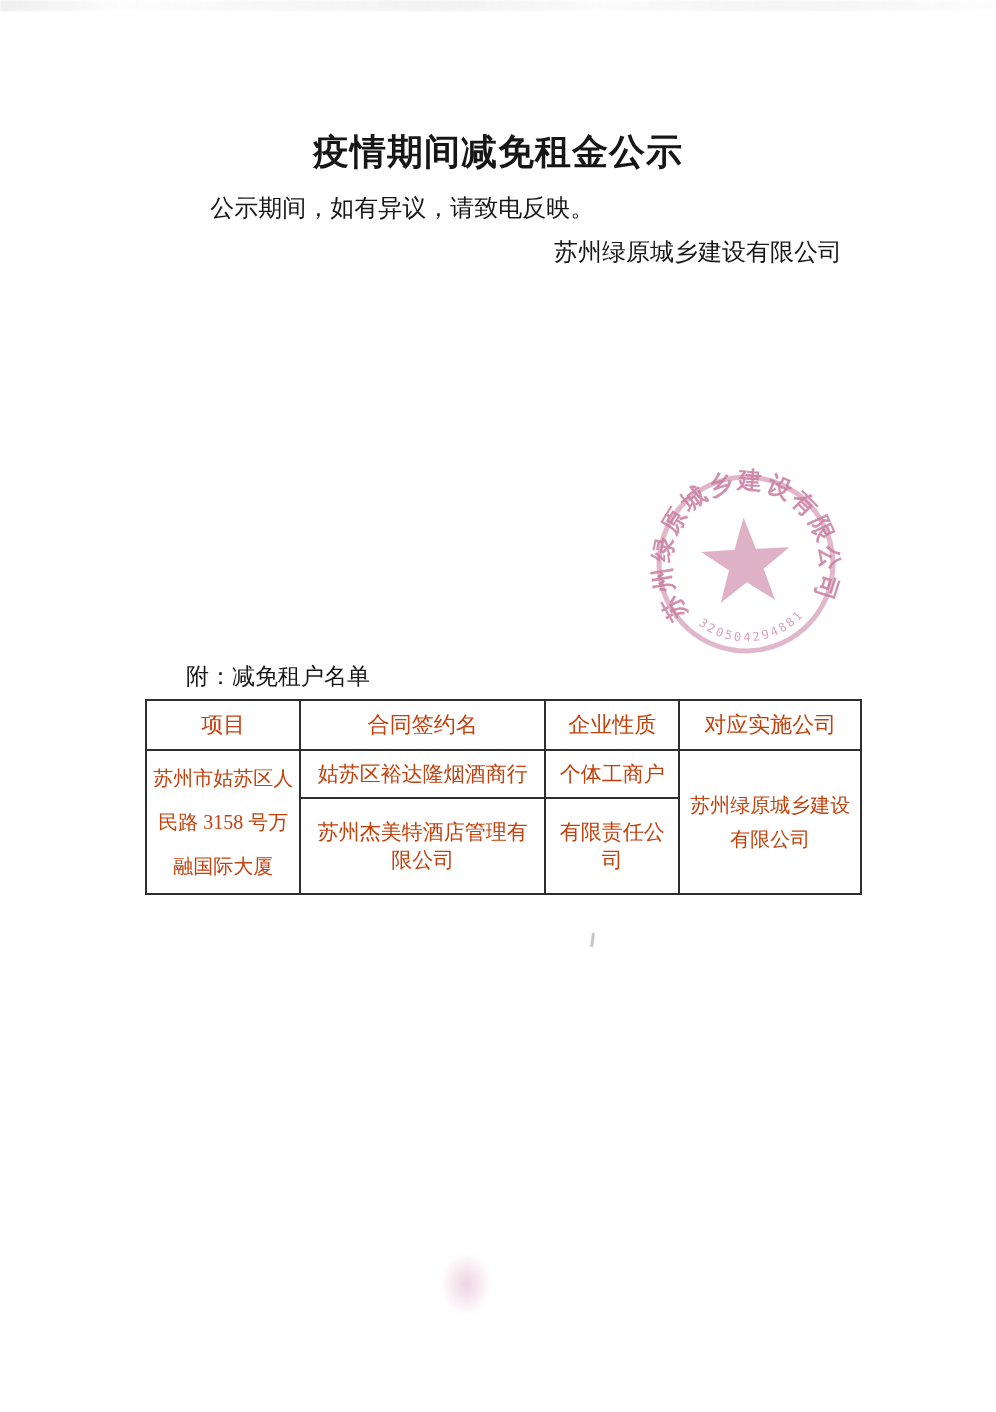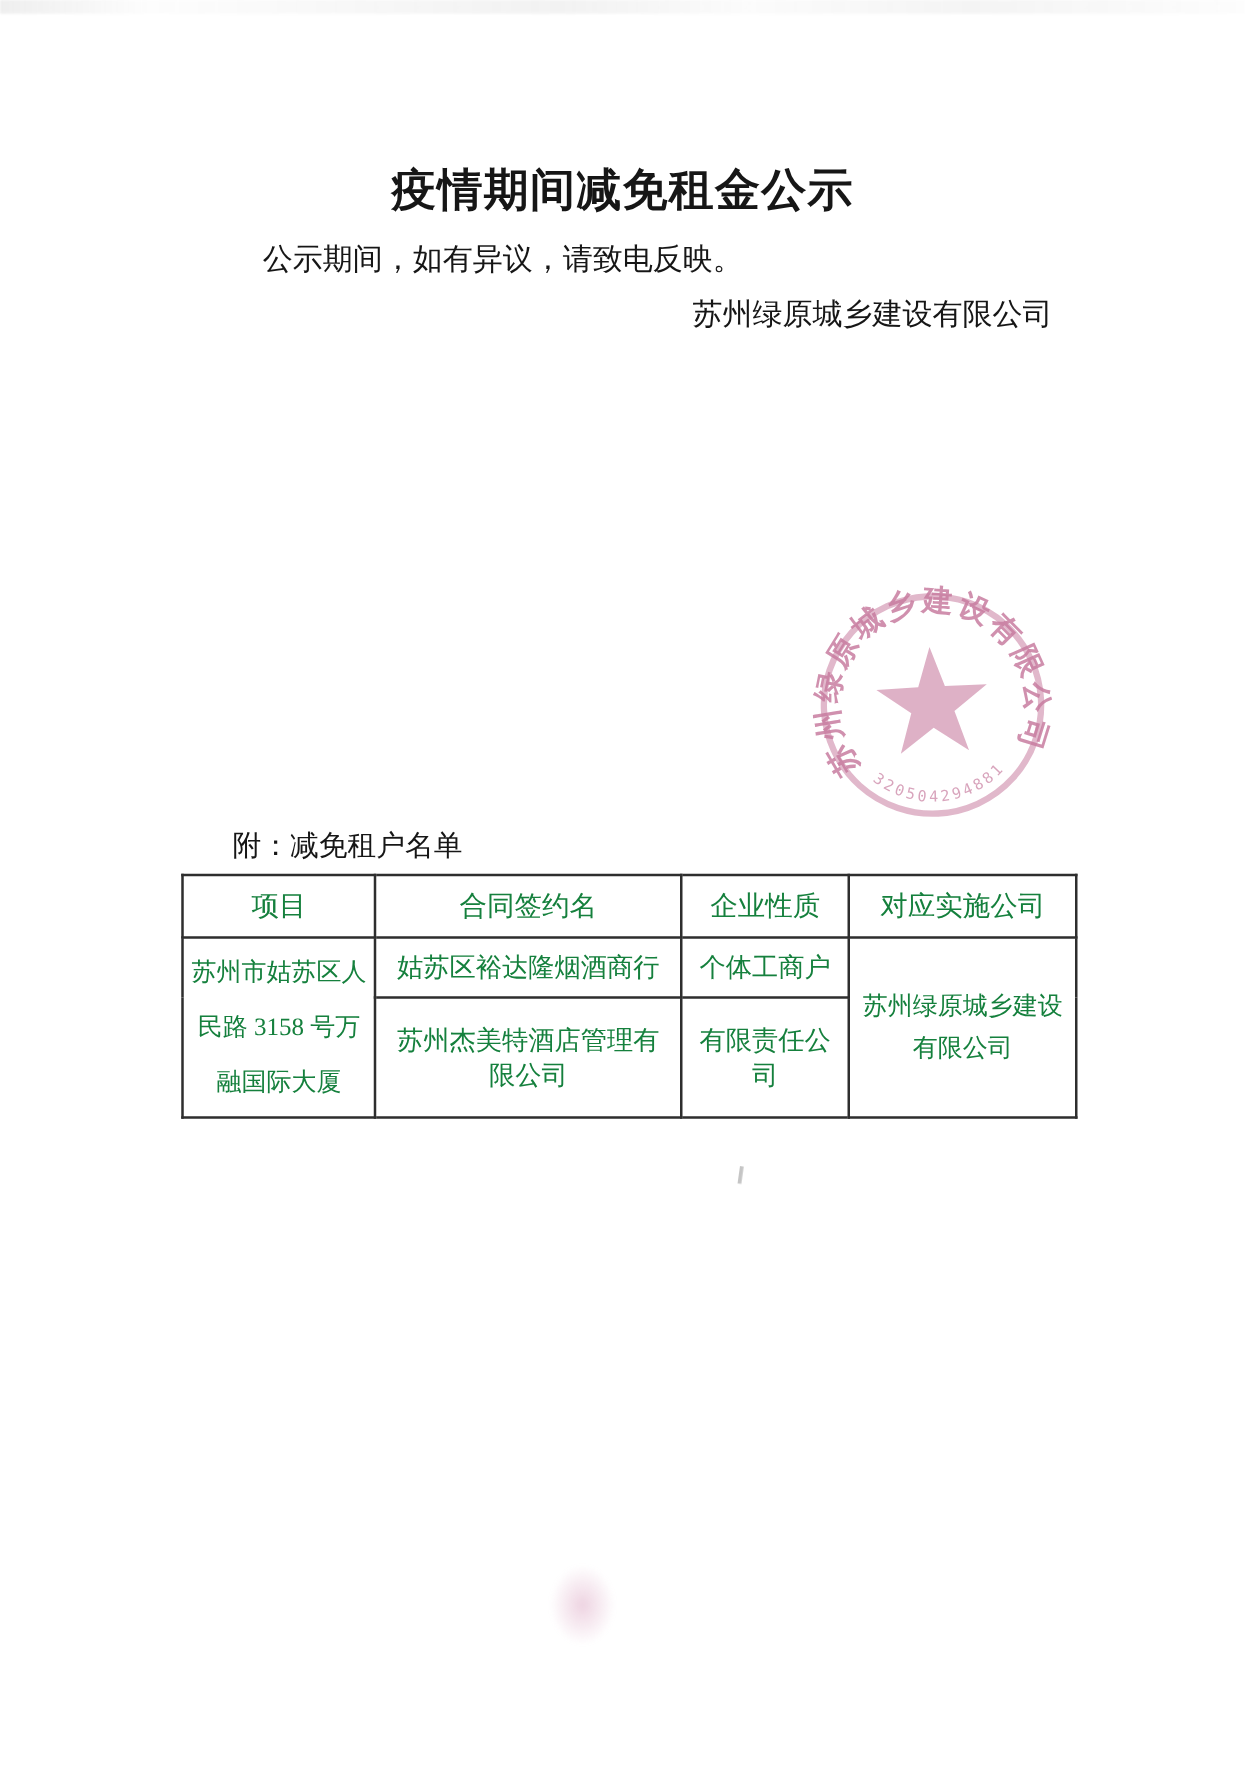--- a/index.html
+++ b/index.html
@@ -53,21 +53,21 @@
   
   .tbl {
     position:absolute; left:145px; top:699px; width:717px;
     border-collapse:collapse; table-layout:fixed;
     font-size:21px; z-index:2;
   }
   .tbl th, .tbl td {
     border:2px solid #2e2e2e;
     text-align:center; vertical-align:middle;
     font-weight:normal; padding:2px 6px;
-    color:#15803d;
+    color:#c2410c;
   }
   .tbl th { height:44px; font-size:22px; }
   .row-short td { height:42px; }
   .row-tall td { height:90px; }
   .cell-project { line-height:44px; font-size:20px; }
   .cell-company { line-height:34px; font-size:20px; }
   
   .seal {
     position:absolute; left:650px; top:468px; width:192px; height:192px;
     z-index:3; mix-blend-mode:multiply; pointer-events:none;

